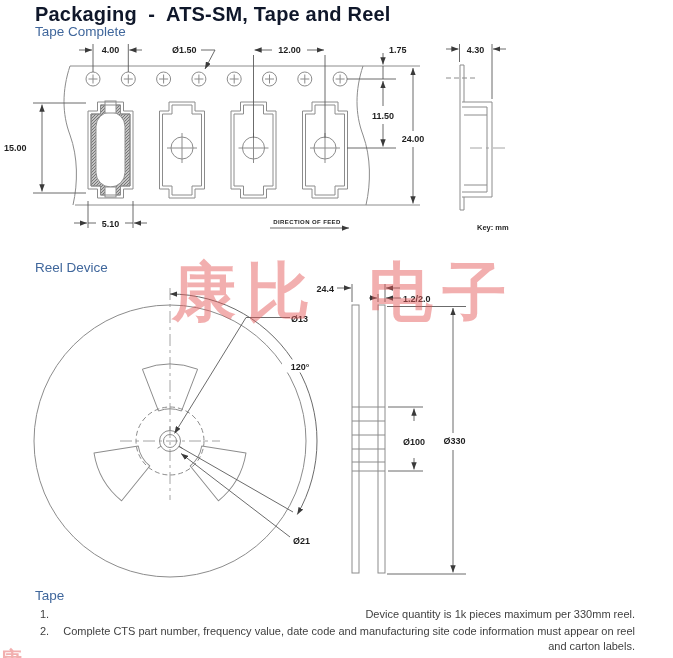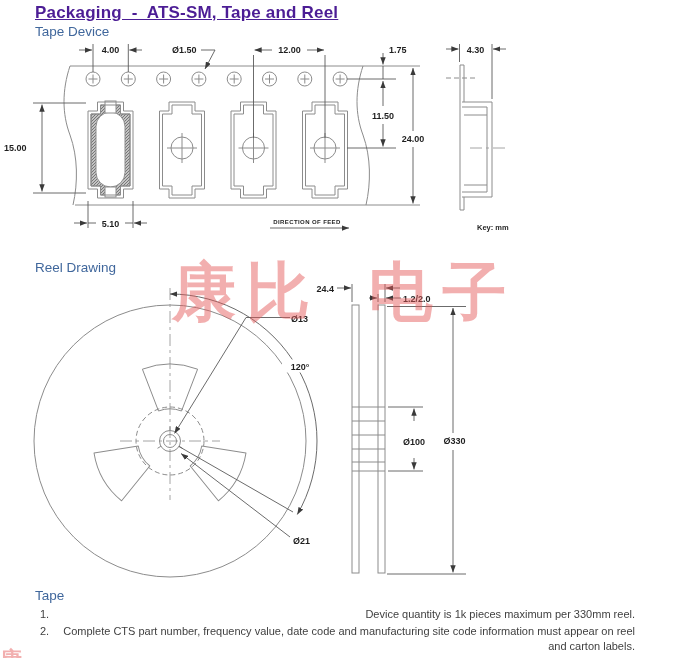--- a/index.html
+++ b/index.html
@@ -2,22 +2,22 @@
 <html><head>
 <meta charset="utf-8">
 <style>
   html,body{margin:0;padding:0;}
   body{
     width:673px;height:658px;position:relative;background:#ffffff;
     font-family:"Liberation Sans",sans-serif;overflow:hidden;
   }
   .abs{position:absolute;}
   #title{
-    left:35px;top:3px;font-size:17px;font-weight:bold;color:#4c1d95;
-    white-space:pre;letter-spacing:0.2px;text-decoration:underline;
+    left:35px;top:3px;font-size:20px;font-weight:bold;color:#0f172a;
+    white-space:pre;letter-spacing:0.2px;
   }
   .sect{font-size:13.5px;color:#40679c;}
   #tape-head{left:35px;top:24px;}
   #reel-head{left:35px;top:260px;}
   #notes-head{left:35px;top:588px;}
   svg{position:absolute;overflow:visible;}
   #tape-svg{left:0;top:40px;}
   #reel-svg{left:0;top:255px;}
   .ln{stroke:#8c8c8c;stroke-width:1;fill:none;}
   .lnf{stroke:#8c8c8c;stroke-width:1;fill:#ffffff;}
@@ -41,21 +41,21 @@
   }
   #notes-list{left:40px;top:607px;width:600px;}
   .note-row{display:flex;margin-bottom:2px;font-size:11px;color:#3f3f3f;line-height:15px;}
   .note-num{width:16px;margin-right:7px;flex:none;}
   .note-text{width:572px;text-align:right;}
 </style>
 </head>
 <body>
 
 <div class="abs" id="title">Packaging  -  ATS-SM, Tape and Reel</div>
-<div class="abs sect" id="tape-head">Tape Device</div>
+<div class="abs sect" id="tape-head">Tape Complete</div>
 
 <svg id="tape-svg" width="530" height="200" viewBox="0 40 530 200">
   <defs>
     <marker id="ar1" viewBox="0 0 8 6" refX="8" refY="3" markerWidth="8" markerHeight="6" orient="auto-start-reverse">
       <path d="M0 0 L8 3 L0 6 Z" fill="#3a3a3a"></path>
     </marker>
     <pattern id="ht" width="3" height="3" patternUnits="userSpaceOnUse">
       <rect width="3" height="3" fill="#c3c3c3"></rect>
       <path d="M0 3 L3 0" stroke="#6e6e6e" stroke-width="0.9"></path>
     </pattern>
@@ -167,21 +167,21 @@
     <path class="dd" d="M470 148 H506"></path>
     <path class="dim" d="M459.5 44 V62 M492 44 V99"></path>
     <path class="dim" d="M446 49 H458.5" marker-end="url(#ar1)"></path>
     <path class="dim" d="M506 49 H493" marker-end="url(#ar1)"></path>
     <text class="d" x="475.5" y="52.5" text-anchor="middle">4.30</text>
   </g>
 
   <text class="d7" x="477" y="230">Key: mm</text>
 </svg>
 
-<div class="abs sect" id="reel-head">Reel Drawing</div>
+<div class="abs sect" id="reel-head">Reel Device</div>
 
 <svg id="reel-svg" width="500" height="345" viewBox="0 255 500 345">
   <defs>
     <marker id="ar2" viewBox="0 0 8 6" refX="8" refY="3" markerWidth="8" markerHeight="6" orient="auto-start-reverse">
       <path d="M0 0 L8 3 L0 6 Z" fill="#3a3a3a"></path>
     </marker>
     <path id="win" class="ln" stroke-linejoin="round" d="M158.5 411 A32 32 0 0 1 181.5 411 L197.6 369.2 A77 77 0 0 0 142.4 369.2 Z"></path>
   </defs>
 
   <g>

